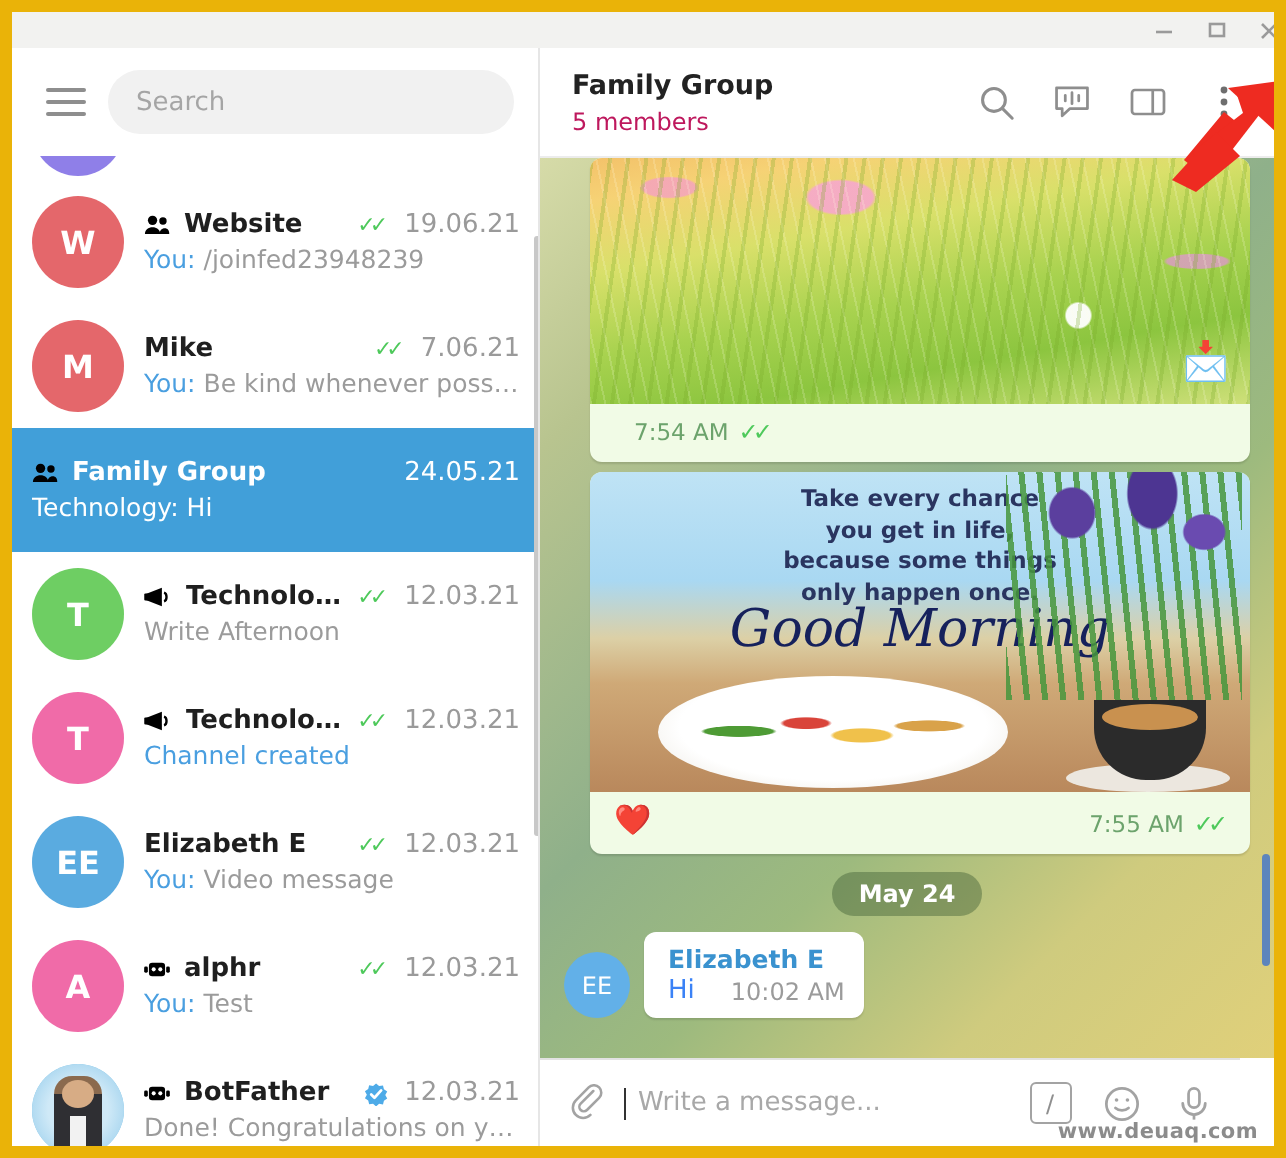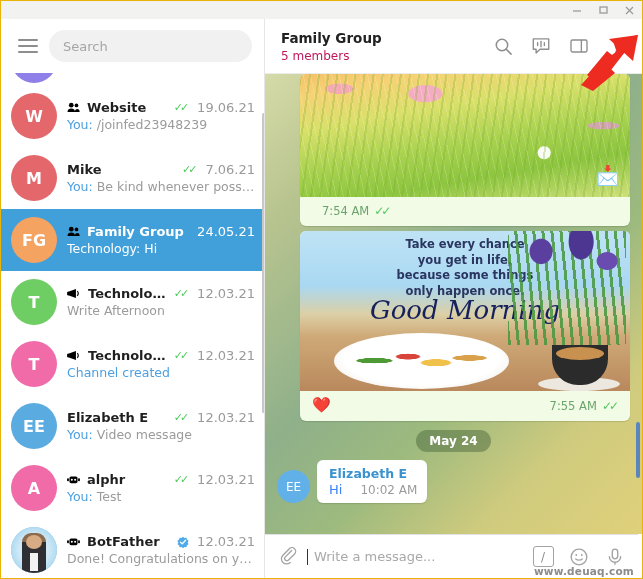--- a/index.html
+++ b/index.html
@@ -2,21 +2,21 @@
 <html><head>
 <meta charset="utf-8">
 <style>
   html,body{margin:0;padding:0;}
   body{
     width:643px;height:579px;overflow:hidden;
     font-family:"DejaVu Sans","Liberation Sans",sans-serif;
     background:#fff;
   }
   .app{position:relative;width:643px;height:579px;overflow:hidden;background:#fff;
-       border:1px solid #eab308;box-sizing:border-box;}
+       border:6px solid #eab308;box-sizing:border-box;}
 
   
   .titlebar{position:absolute;left:0;top:0;width:641px;height:18px;
     background:#f2f2f0;display:flex;align-items:center;justify-content:flex-end;}
   .winbtn{width:26px;height:18px;display:flex;align-items:center;justify-content:center;
     color:#9a9a9a;font-size:11px;line-height:1;}
   .winbtn svg{display:block;}
 
   
   .sidebar{position:absolute;left:0;top:18px;width:264px;height:561px;background:#fff;
@@ -138,21 +138,21 @@
       radial-gradient(ellipse at 84% 44%, #d9a24a 0 16px, transparent 18px);}
   .art-morning .cup{position:absolute;right:22px;bottom:6px;width:56px;height:40px;
     border-radius:0 0 26px 26px;background:#2b2b2b;}
   .art-morning .cup:before{content:"";position:absolute;left:4px;top:2px;right:4px;height:13px;
     border-radius:50%;background:#c9914f;}
   .art-morning .saucer{position:absolute;right:10px;bottom:0;width:82px;height:14px;
     border-radius:50%;background:#ece7df;}
   .heartreact{font-size:15px;line-height:1;}
 
   
-  .composer{position:absolute;left:0;right:4px;bottom:0;height:44px;background:#fff;
+  .composer{position:absolute;left:0;right:17px;bottom:0;height:44px;background:#fff;
     border-top:1px solid #e2e2e2;display:flex;align-items:center;padding:0 12px;box-sizing:border-box;}
   .clip{width:22px;height:22px;display:flex;align-items:center;justify-content:center;
     color:#a3a3a3;flex:0 0 auto;margin-right:8px;cursor:pointer;}
   .inputwrap{flex:1;display:flex;align-items:center;position:relative;}
   .caret{width:1px;height:16px;background:#333;margin-right:6px;}
   .inputwrap span{color:#a8a8a8;font-size:13px;}
   .crighticons{display:flex;align-items:center;gap:14px;flex:0 0 auto;}
   .cicon{width:22px;height:22px;display:flex;align-items:center;justify-content:center;
     color:#a3a3a3;cursor:pointer;}
   .slashbox{width:19px;height:19px;border:1.6px solid #a3a3a3;border-radius:3px;
@@ -235,21 +235,20 @@
             <div class="cbody">
               <div class="ctop">
                 <span class="ctitle">Mike</span>
                 <span class="ticks">✓✓</span>
                 <span class="cdate">7.06.21</span>
               </div>
               <div class="cpreview"><span class="cprefix">You:</span><span class=""> Be kind whenever possi...</span></div>
             </div>
           </div>
           <div class="chatrow active">
-            <div class="avatar" style="background:#f5a361">FG</div>
             <div class="cbody">
               <div class="ctop">
                 <span class="badge-icon">
                   <svg width="13" height="11" viewBox="0 0 14 11">
                     <circle cx="4.6" cy="3" r="2.5" fill="currentColor"></circle>
                     <circle cx="10.2" cy="3.3" r="2" fill="currentColor"></circle>
                     <path d="M0.5 10.3c0-2.3 1.9-3.6 4.1-3.6s4.1 1.3 4.1 3.6z" fill="currentColor"></path>
                     <path d="M8.4 10.3c0-1.9 1.1-3.1 2.8-3.1 1.5 0 2.4 1.1 2.4 3.1z" fill="currentColor"></path>
                   </svg>
                 </span>

